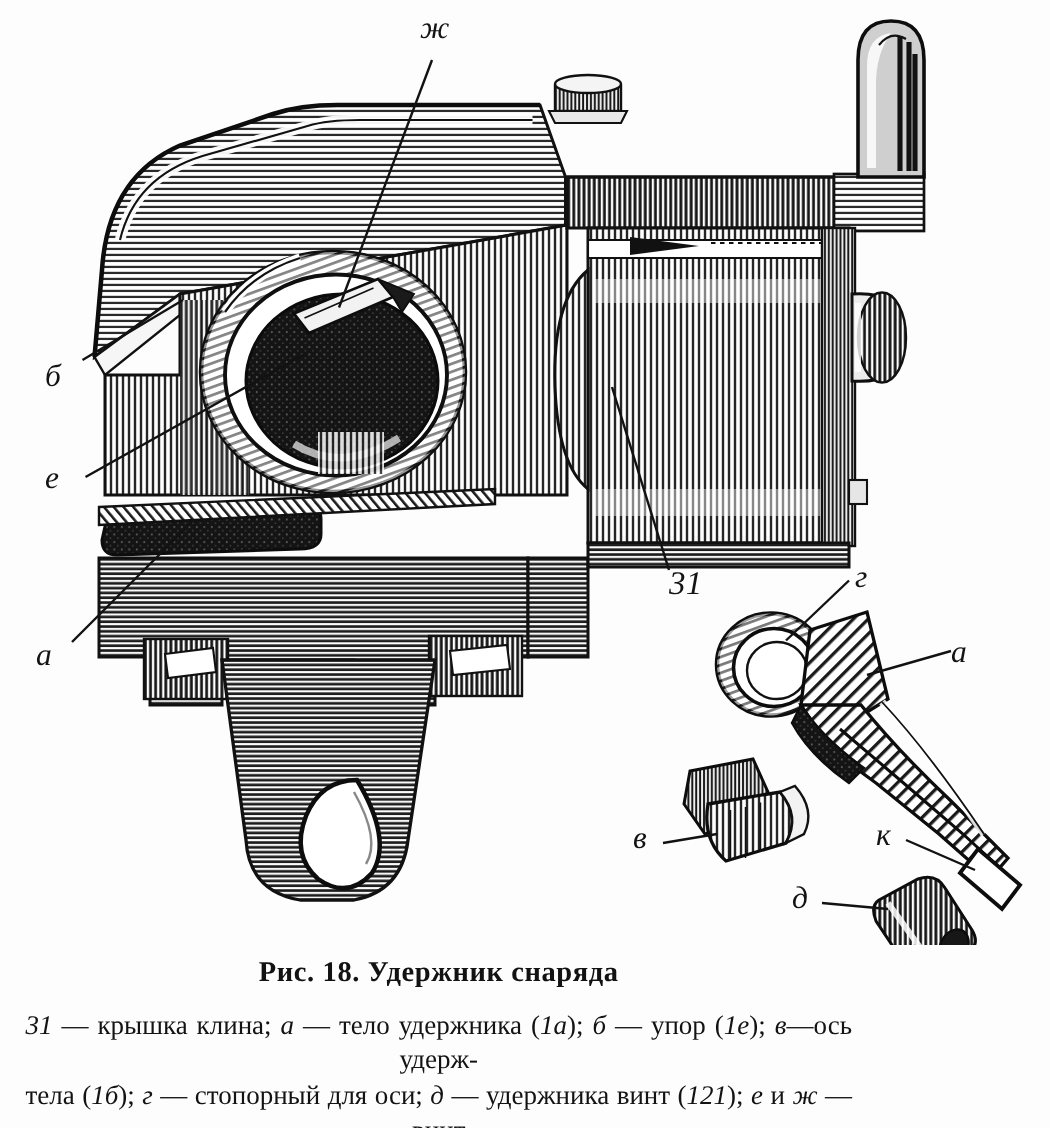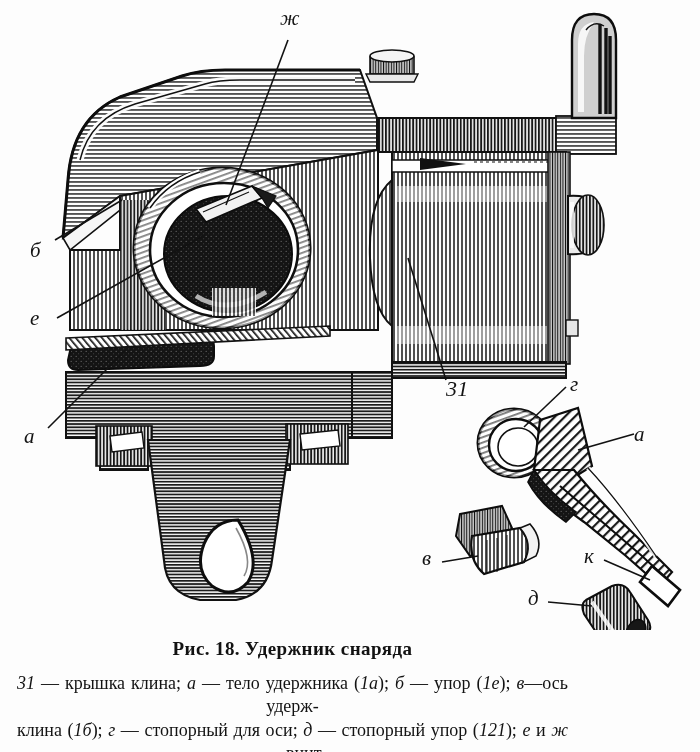--- a/index.html
+++ b/index.html
@@ -261,17 +261,17 @@
     <div class="lbl" style="left:634px;top:424px;">а</div>
     <div class="lbl" style="left:422px;top:548px;">в</div>
     <div class="lbl" style="left:584px;top:546px;">к</div>
     <div class="lbl" style="left:528px;top:588px;">д</div>
   </div>
 
   <div id="caption">
     <div id="fig-title">Рис. 18. Удержник снаряда</div>
     <div id="legend">
       <span class="ln"><span class="it">31</span><span> — крышка  клина;  </span><span class="it">а</span><span> — тело удержника (</span><span class="it">1а</span><span>); </span><span class="it">б</span><span> — упор (</span><span class="it">1е</span><span>); </span><span class="it">в</span><span>—ось удерж-</span></span>
-      <span class="ln"><span>клина (</span><span class="it">1б</span><span>); </span><span class="it">г</span><span> — стопорный для  оси; </span><span class="it">д</span><span> — стопорный упор (</span><span class="it">121</span><span>); </span><span class="it">е</span><span> и </span><span class="it">ж</span><span> — винт</span></span>
+      <span class="ln"><span>тела (</span><span class="it">1б</span><span>); </span><span class="it">г</span><span> — стопорный для  оси; </span><span class="it">д</span><span> — удержника винт (</span><span class="it">121</span><span>); </span><span class="it">е</span><span> и </span><span class="it">ж</span><span> — винт</span></span>
     </div>
   </div>
 
 </div>
 
 </body></html>

